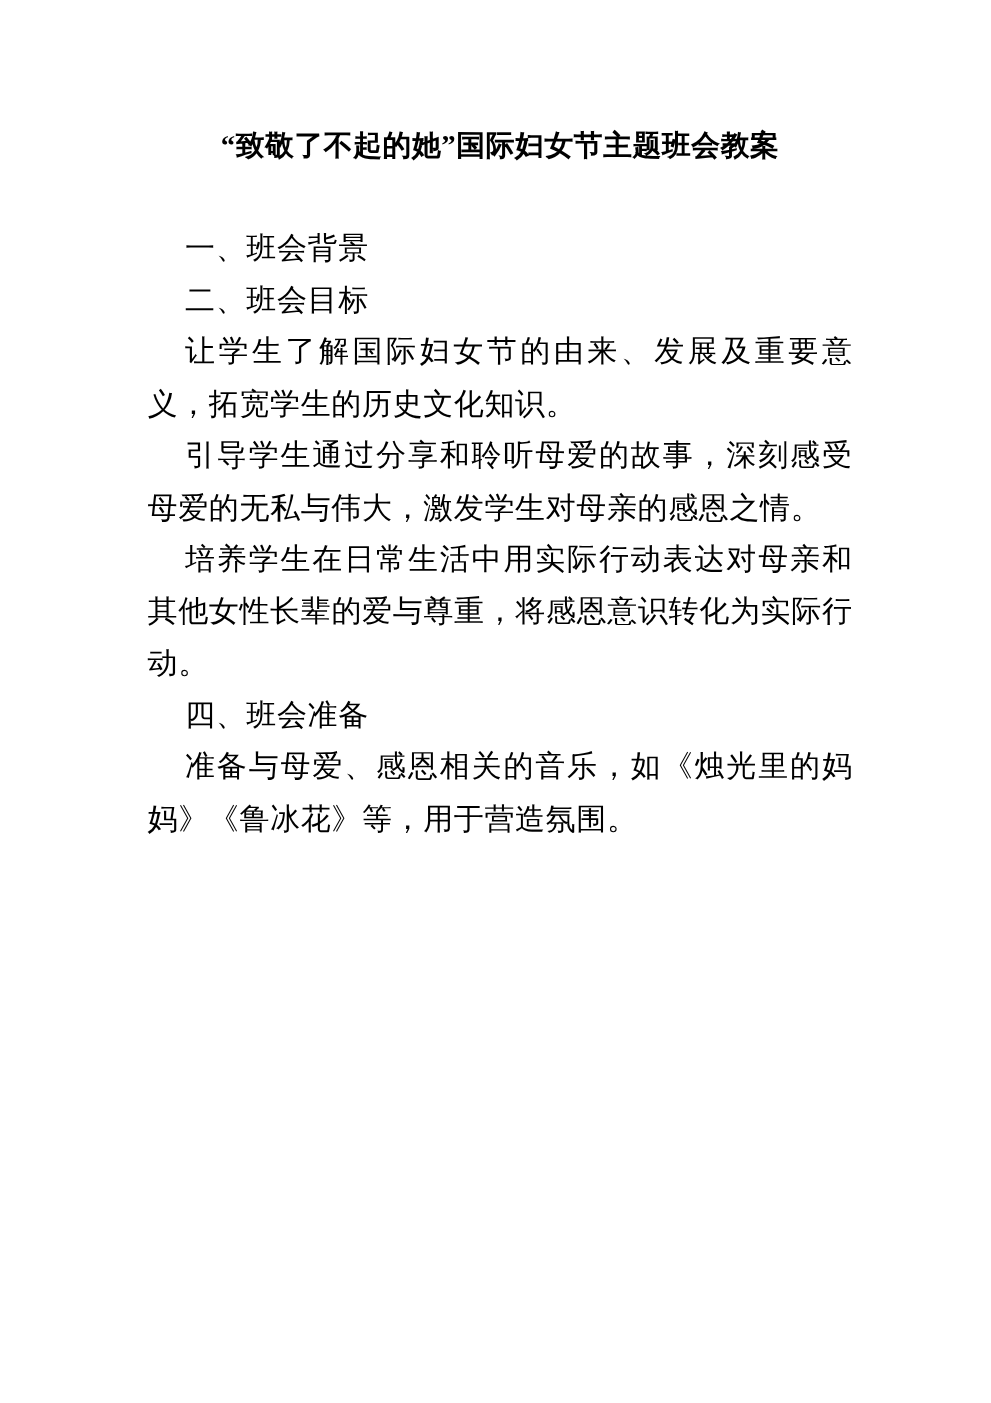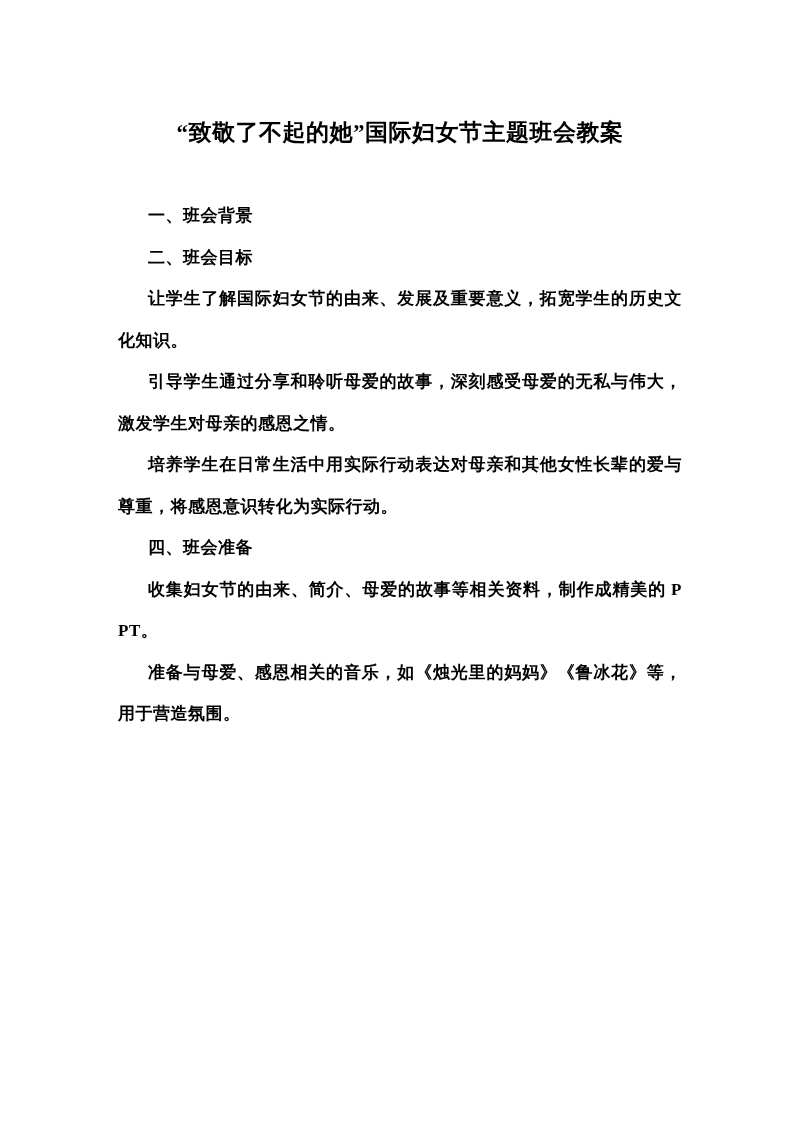--- a/index.html
+++ b/index.html
@@ -4,56 +4,55 @@
 <style>
   html, body {
     margin: 0;
     padding: 0;
     background: #ffffff;
   }
   .page {
     position: relative;
     width: 793px;
     height: 930px;
-    margin: 16px auto;
+    margin: 0 auto;
     background: #ffffff;
     box-sizing: border-box;
     padding: 96px 111px 0 118px;
     overflow: hidden;
     color: #000000;
     font-family: "Liberation Serif", "DejaVu Serif", serif;
   }
   .doc-title {
     margin: 0 0 41.5px 0;
     font-size: 23px;
     font-weight: bold;
     line-height: 41.5px;
     text-align: center;
     letter-spacing: 0.5px;
     white-space: nowrap;
   }
   .doc-par {
     margin: 0;
-    font-size: 17px;
-    font-weight: bold;
+    font-size: 24px;
+    font-weight: normal;
     line-height: 41.5px;
     text-align: justify;
     text-justify: inter-ideograph;
     text-indent: 30px;
     letter-spacing: 0.5px;
     word-break: break-all;
   }
 </style>
 </head>
 <body>
 
 <div class="page">
   <h1 class="doc-title">“致敬了不起的她”国际妇女节主题班会教案</h1>
 
   <p class="doc-par">一、班会背景</p>
   <p class="doc-par">二、班会目标</p>
   <p class="doc-par">让学生了解国际妇女节的由来、发展及重要意义，拓宽学生的历史文化知识。</p>
   <p class="doc-par">引导学生通过分享和聆听母爱的故事，深刻感受母爱的无私与伟大，激发学生对母亲的感恩之情。</p>
   <p class="doc-par">培养学生在日常生活中用实际行动表达对母亲和其他女性长辈的爱与尊重，将感恩意识转化为实际行动。</p>
   <p class="doc-par">四、班会准备</p>
-  <p class="doc-par">收集妇女节的由来、简介、母爱的故事等相关资料，制作成精美的 PPT。</p>
   <p class="doc-par">准备与母爱、感恩相关的音乐，如《烛光里的妈妈》《鲁冰花》等，用于营造氛围。</p>
 </div>
 
 </body></html>

